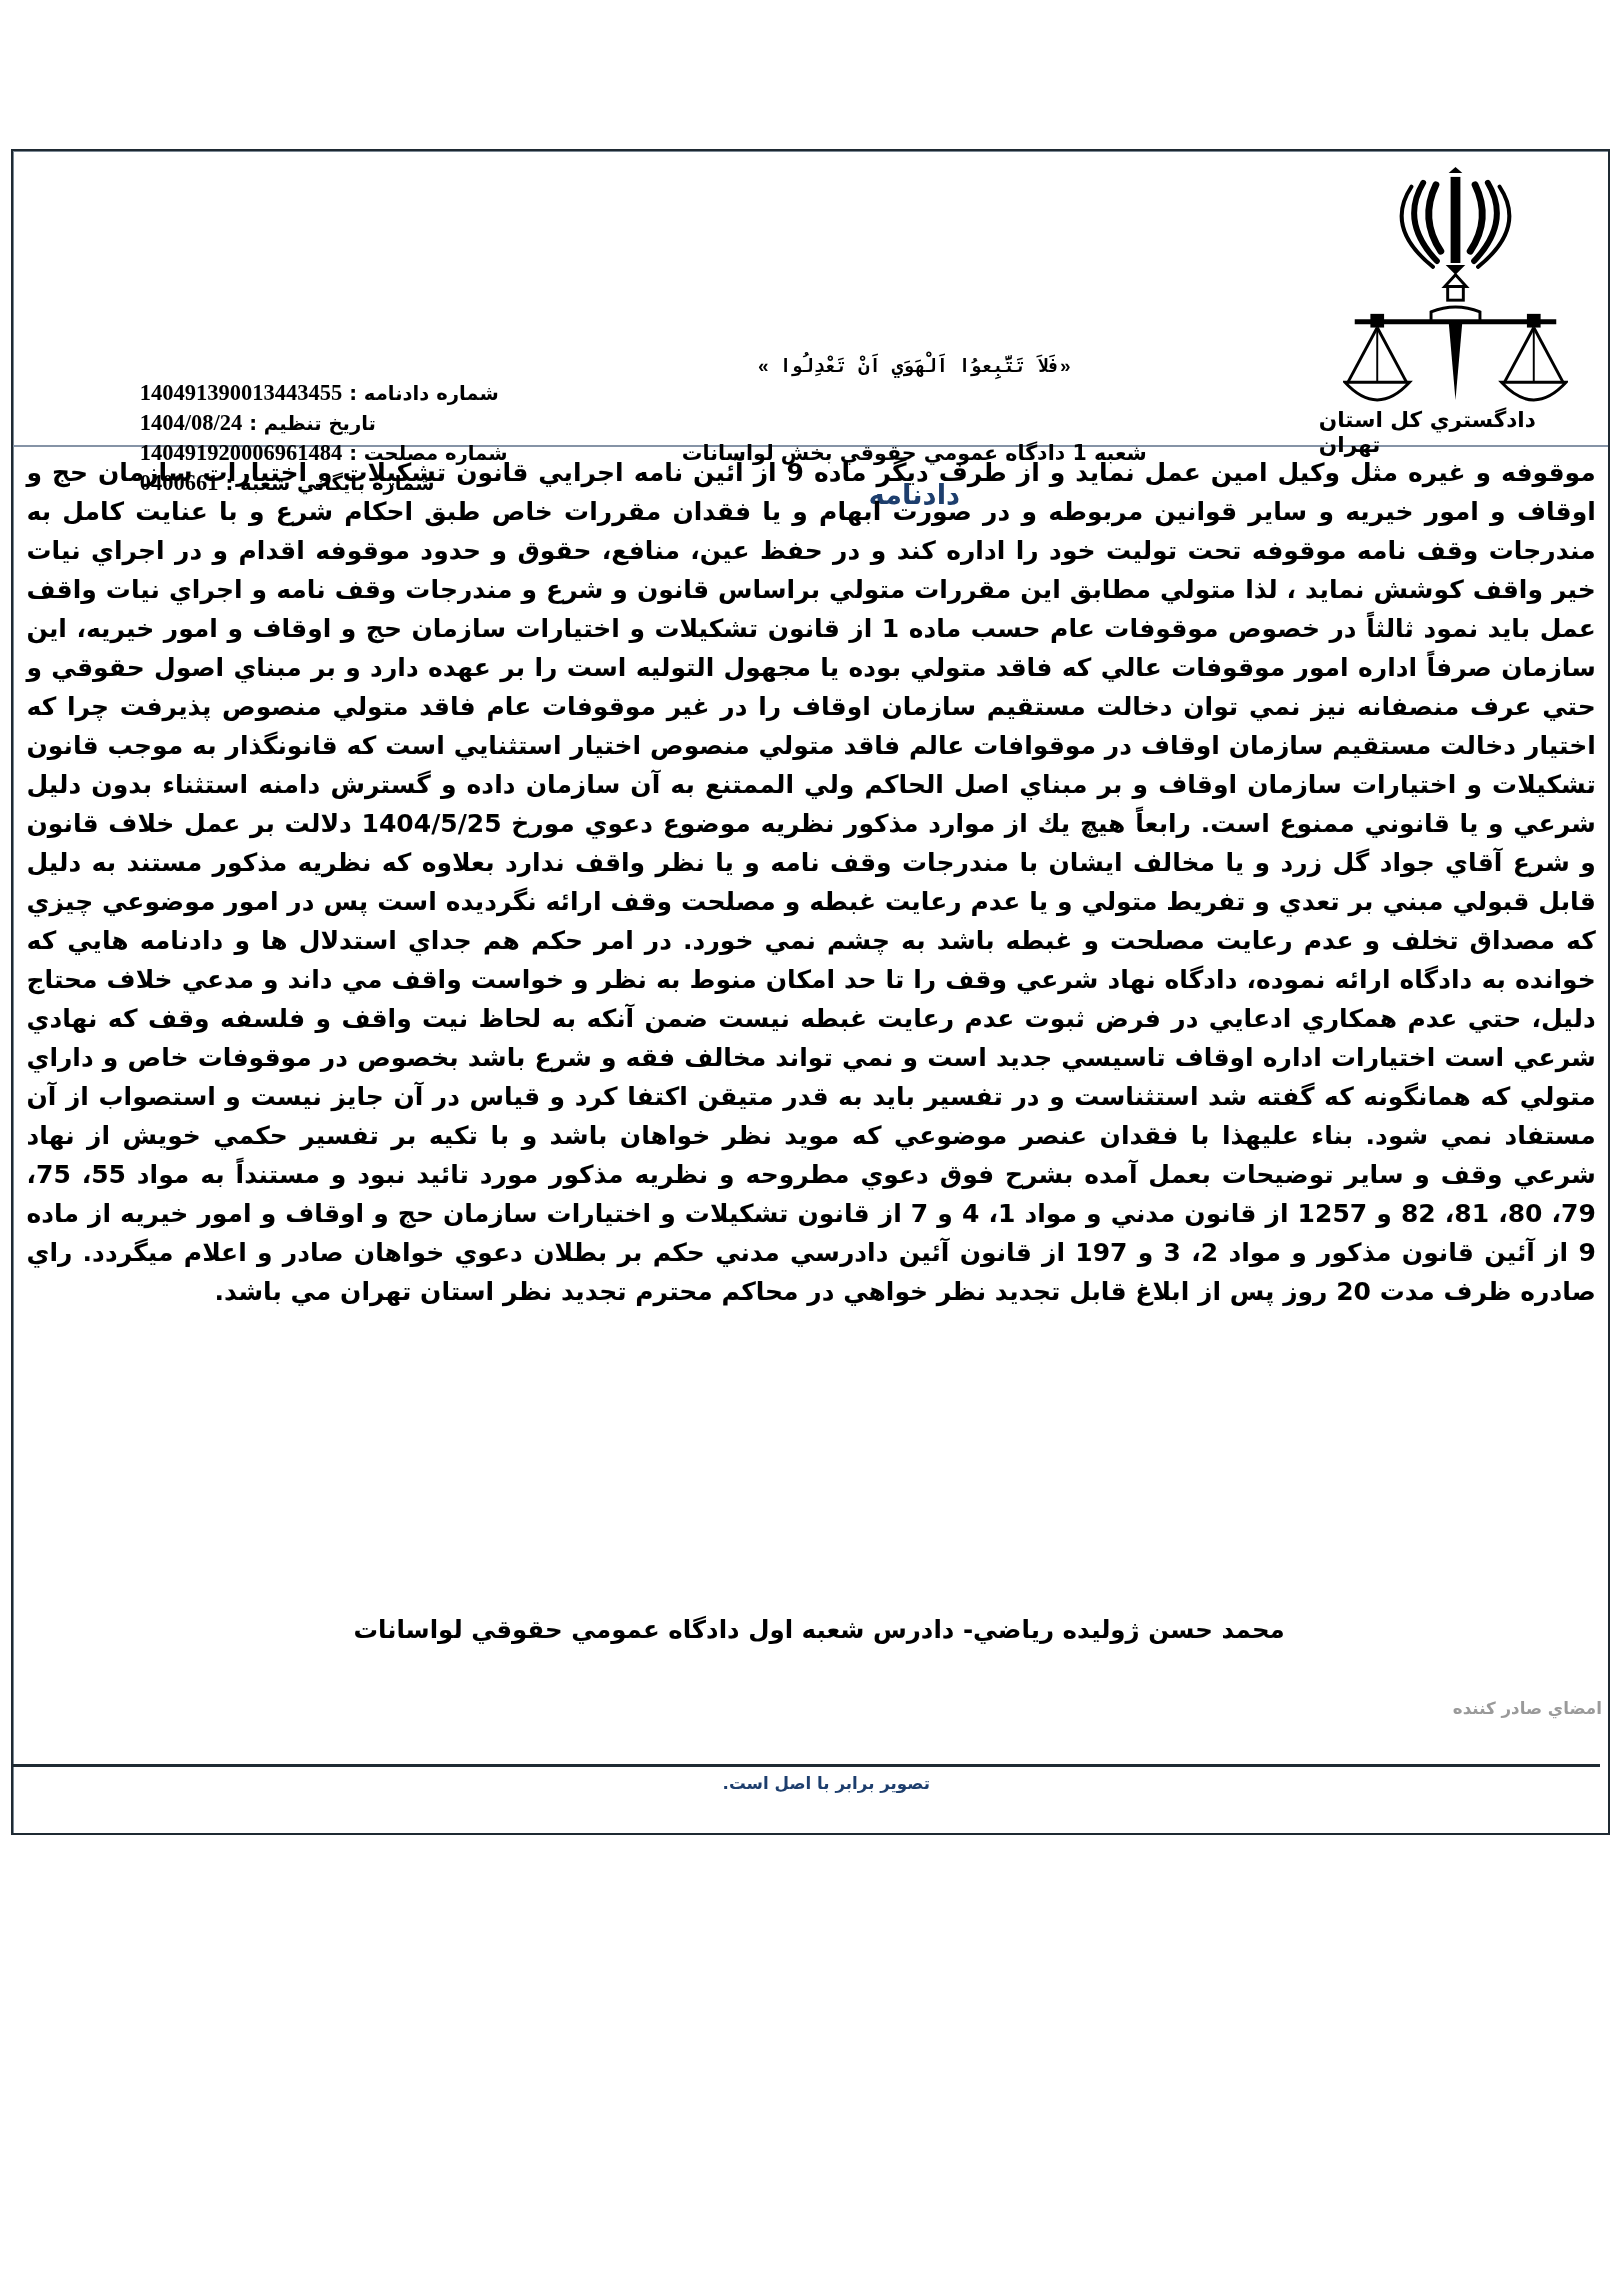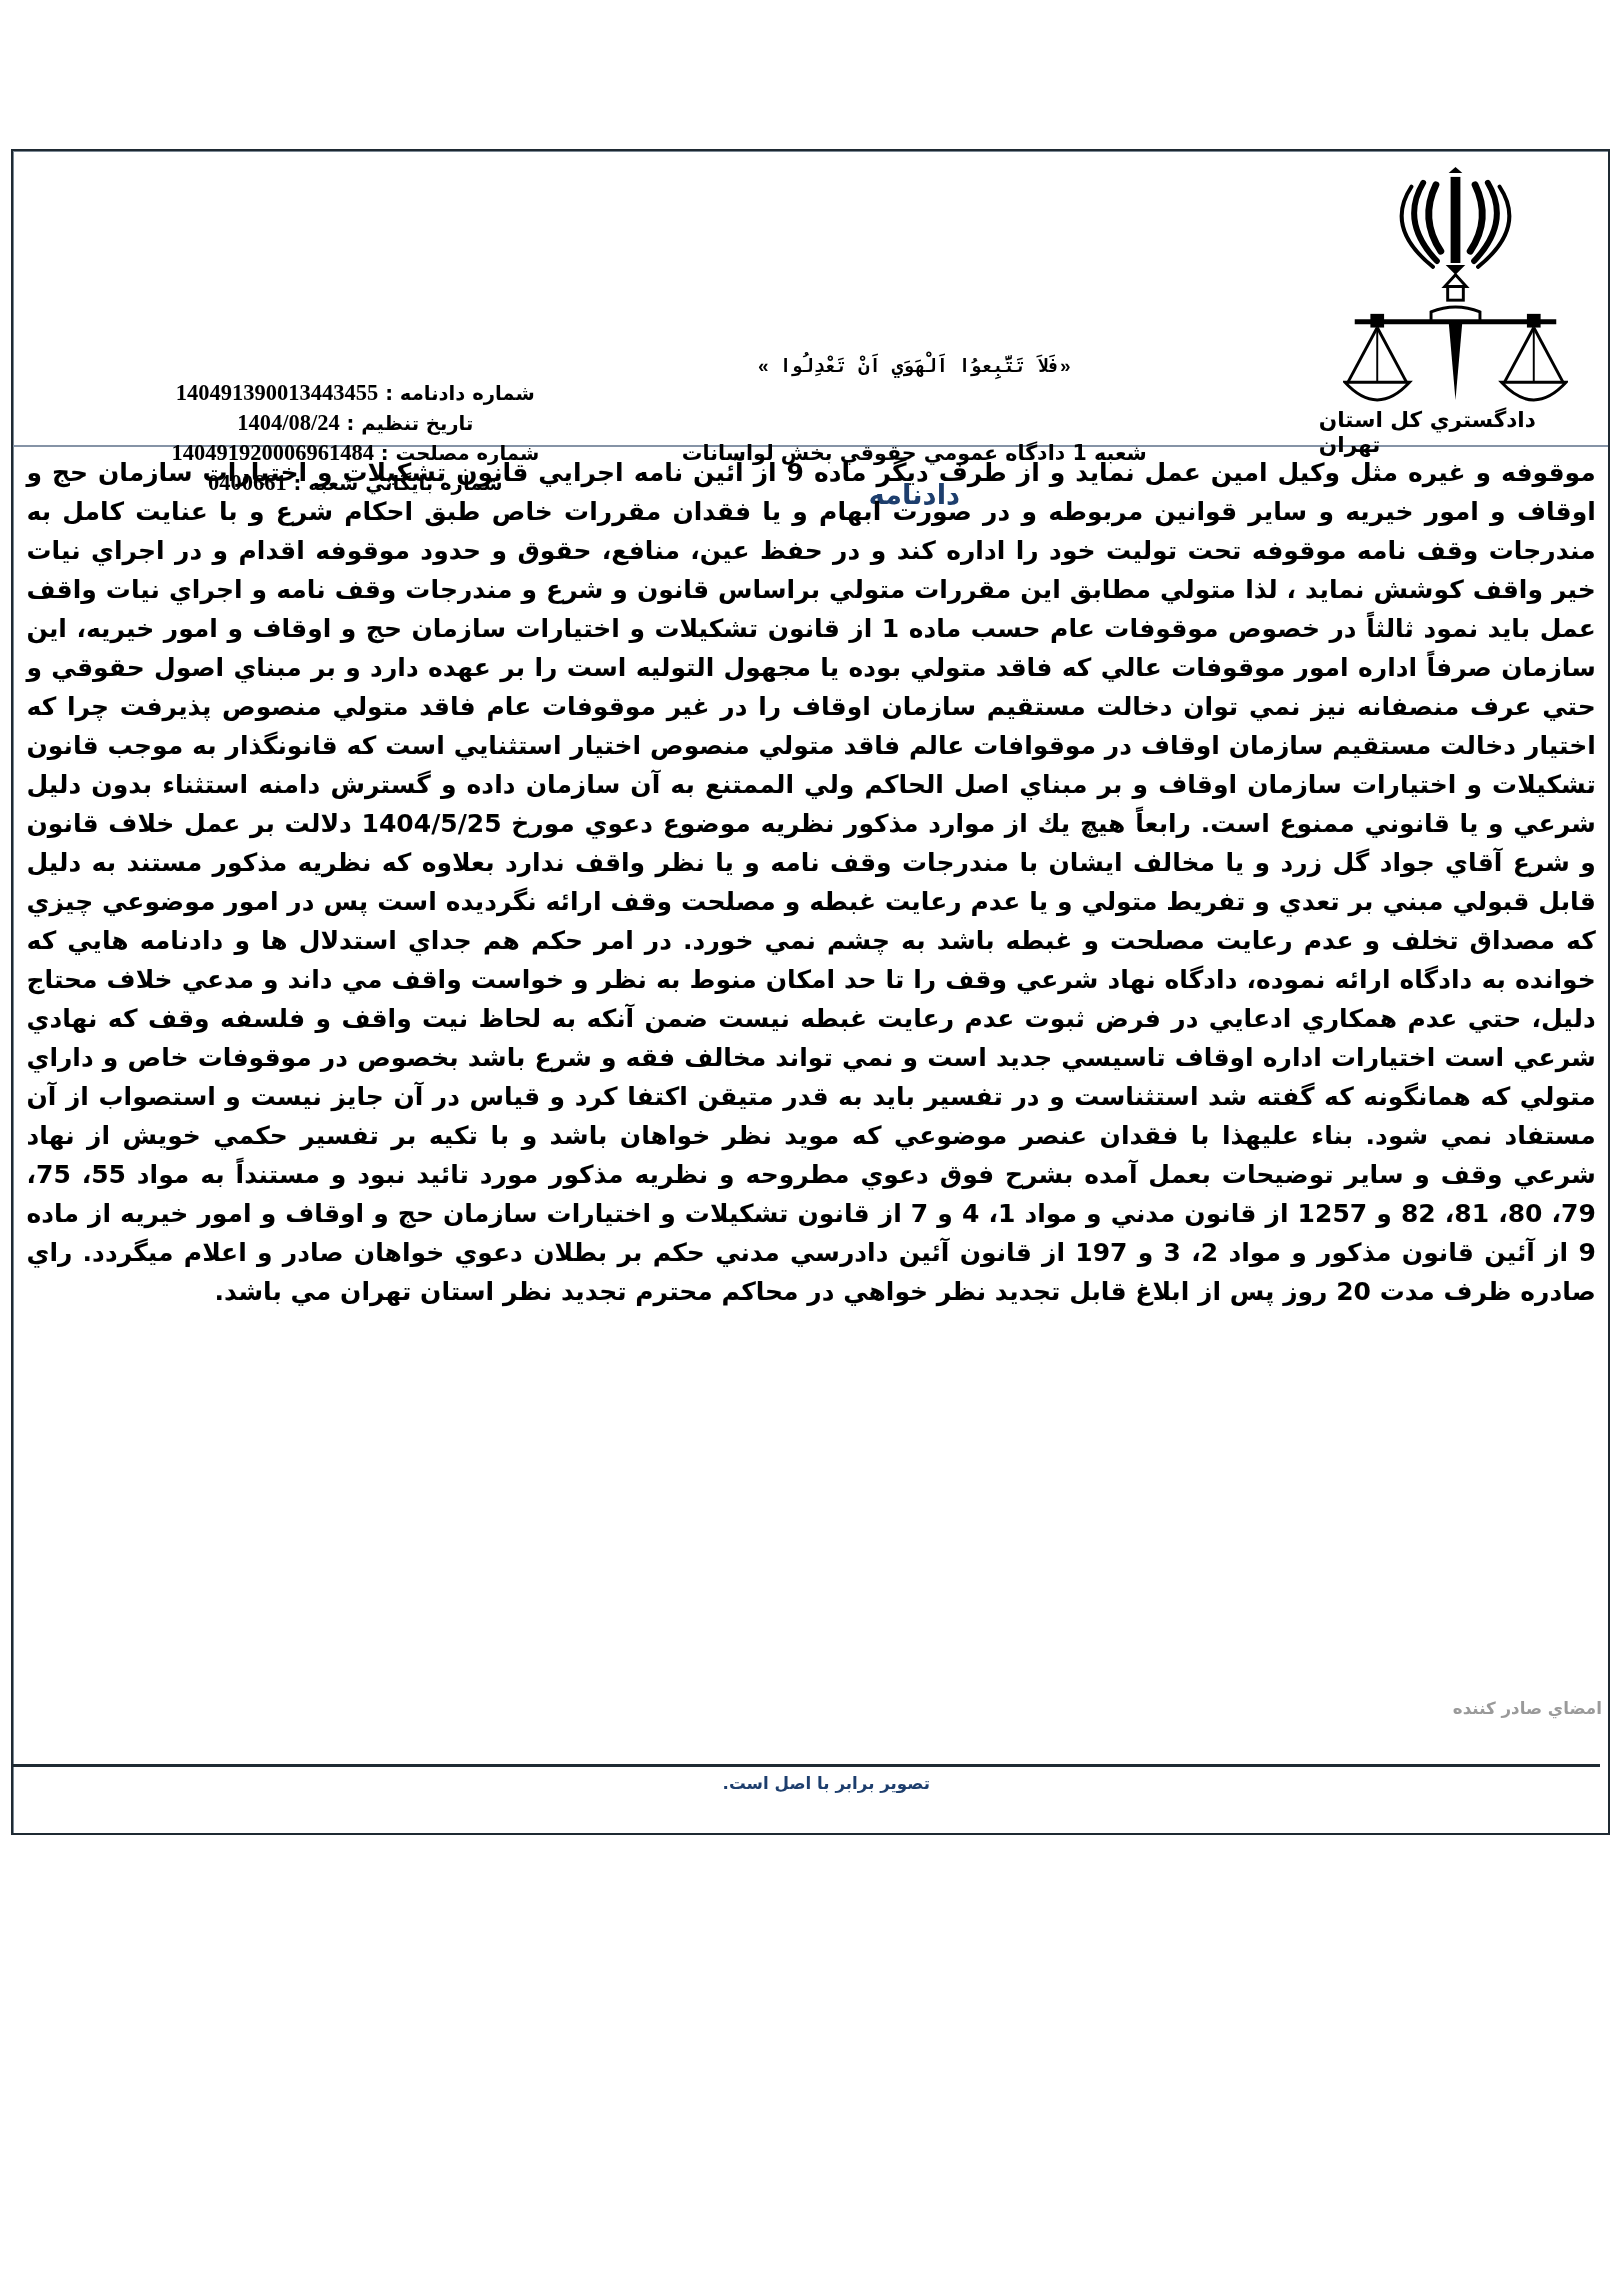--- a/index.html
+++ b/index.html
@@ -31,21 +31,21 @@
       direction: rtl; font-weight: bold; font-size: 20.6px; color: #000;
     }
     .doc-title {
       position: absolute; left: 627px; top: 328px; width: 549px; text-align: center;
       direction: rtl; font-weight: bold; font-size: 27.4px; color: #1d3e6d;
     }
     .meta {
       position: absolute; left: 127px; top: 227px; width: 431px; direction: rtl;
       font-weight: bold; font-size: 19.6px; line-height: 29px; color: #000;
     }
-    .meta-row { display: block; text-align: center; }
+    .meta-row { display: block; text-align: left; }
     .meta-row .val { font-family: "Liberation Serif", serif; font-size: 22.5px; }
     .body-text {
       position: absolute; left: 13.7px; right: 12px; top: 302px;
       direction: rtl; text-align: justify; text-align-last: right;
       font-family: "DejaVu Sans", sans-serif; font-weight: bold; font-size: 25px;
       line-height: 39px; color: #000; letter-spacing: -0.4px;
     }
     .body-text p { margin: 0; }
     .signer {
       position: absolute; right: 323px; top: 1464px; direction: rtl;
@@ -134,19 +134,20 @@
         <span>شماره بايگاني شعبه :</span>
         <span class="val">0400661</span>
       </div>
     </div>
   </div>
 
   <div class="body-text">
     <p>موقوفه و غيره مثل وكيل امين عمل نمايد و از طرف ديگر ماده 9 از آئين نامه اجرايي قانون تشكيلات و اختيارات سازمان حج و اوقاف و امور خيريه و ساير  قوانين  مربوطه و در صورت ابهام و يا فقدان مقررات خاص طبق احكام شرع و با عنايت كامل به مندرجات وقف نامه موقوفه تحت توليت خود را اداره كند و در حفظ عين، منافع، حقوق و حدود موقوفه اقدام و در اجراي نيات خير واقف كوشش نمايد ، لذا متولي مطابق اين مقررات متولي براساس قانون و شرع و مندرجات وقف نامه و اجراي نيات واقف عمل بايد نمود ثالثاً در خصوص موقوفات عام حسب ماده 1 از قانون تشكيلات و اختيارات سازمان حج و اوقاف و  امور خيريه، اين سازمان صرفاً اداره امور موقوفات عالي كه فاقد متولي بوده يا مجهول التوليه است را بر عهده  دارد و بر مبناي اصول حقوقي و  حتي عرف منصفانه نيز نمي توان دخالت  مستقيم سازمان اوقاف را در غير  موقوفات عام فاقد متولي منصوص پذيرفت چرا كه اختيار دخالت مستقيم سازمان اوقاف در موقوافات عالم فاقد متولي منصوص اختيار استثنايي است كه قانونگذار به موجب قانون تشكيلات و اختيارات سازمان اوقاف و بر مبناي  اصل الحاكم ولي الممتنع به آن سازمان داده و گسترش دامنه استثناء بدون دليل شرعي و يا قانوني ممنوع است. رابعاً هيچ يك از موارد مذكور نظريه موضوع دعوي مورخ 1404/5/25 دلالت بر عمل خلاف قانون و شرع آقاي جواد گل زرد و يا مخالف ايشان با مندرجات وقف نامه و يا نظر واقف ندارد بعلاوه كه نظريه مذكور مستند به دليل قابل قبولي مبني بر تعدي و تفريط متولي و يا عدم رعايت غبطه و مصلحت وقف ارائه نگرديده است پس در امور موضوعي چيزي كه مصداق تخلف و عدم رعايت مصلحت و غبطه باشد به چشم نمي خورد. در امر حكم هم جداي استدلال ها و دادنامه هايي كه خوانده به دادگاه ارائه نموده، دادگاه نهاد شرعي وقف را تا حد امكان منوط به نظر و خواست واقف مي داند و مدعي خلاف محتاج دليل، حتي عدم همكاري ادعايي در فرض ثبوت عدم رعايت غبطه نيست ضمن آنكه به لحاظ نيت واقف و فلسفه وقف كه نهادي شرعي است اختيارات اداره اوقاف تاسيسي جديد است و نمي تواند مخالف فقه و شرع باشد بخصوص در موقوفات خاص و داراي متولي كه همانگونه كه گفته شد استثناست و در تفسير بايد به قدر متيقن اكتفا كرد و قياس در آن جايز نيست و استصواب از آن مستفاد نمي شود. بناء عليهذا با فقدان عنصر موضوعي كه مويد نظر خواهان باشد و با تكيه بر تفسير حكمي خويش از نهاد شرعي وقف و ساير توضيحات بعمل آمده بشرح فوق دعوي مطروحه و نظريه مذكور مورد تائيد نبود و مستنداً به مواد 55، 75، 79، 80، 81، 82 و 1257 از قانون مدني و مواد 1، 4 و 7 از قانون تشكيلات و اختيارات سازمان حج و اوقاف و امور خيريه از ماده 9  از آئين قانون مذكور و مواد 2، 3 و 197 از قانون آئين دادرسي مدني حكم بر بطلان دعوي خواهان صادر و اعلام ميگردد. راي صادره ظرف مدت 20 روز پس از ابلاغ قابل تجديد نظر خواهي در محاكم محترم تجديد نظر استان تهران مي باشد.</p>
   </div>
 
+  <div class="signer">محمد حسن ژوليده رياضي- دادرس شعبه اول دادگاه عمومي حقوقي لواسانات</div>
   <div class="sign-label">امضاي صادر كننده</div>
 
   <div class="footer">
     <div class="footer-certified">تصوير برابر با اصل است.</div>
   </div>
 </div>
 
 
 </body></html>

